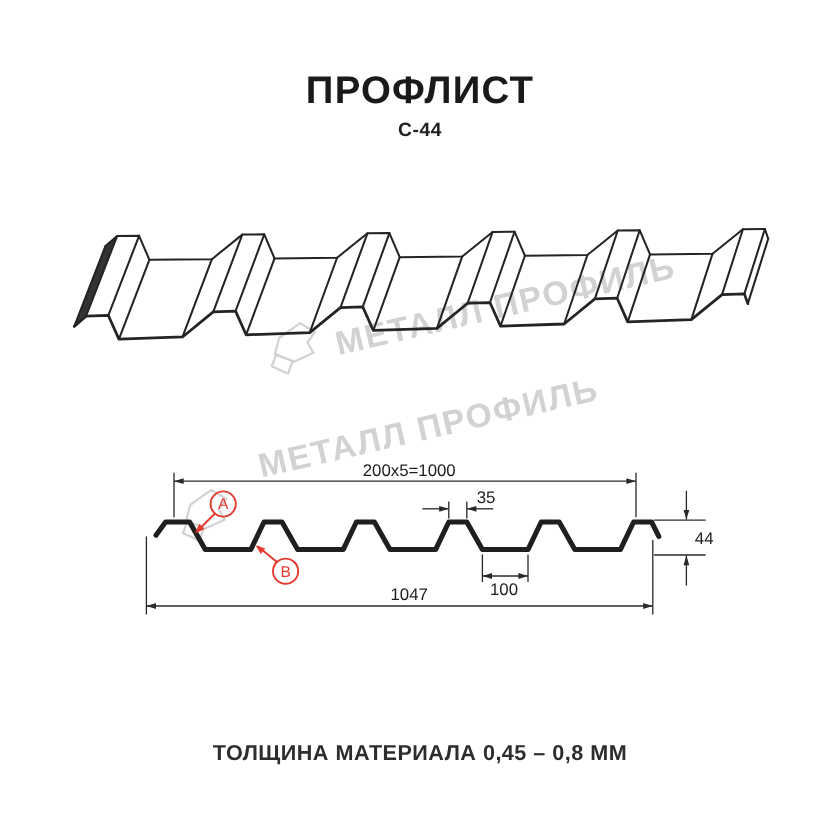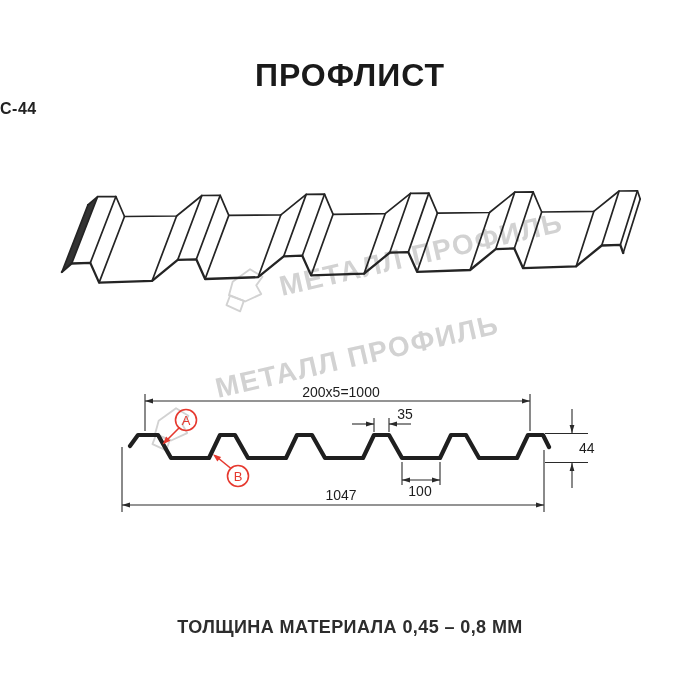--- a/index.html
+++ b/index.html
@@ -1,20 +1,20 @@
 <!DOCTYPE html>
 <html><head>
 <meta charset="utf-8">
 <style>
   html,body{margin:0;padding:0;background:#fff;}
   .page{position:relative;width:700px;height:700px;background:#ffffff;overflow:hidden;
         font-family:"Liberation Sans",sans-serif;}
   .title{position:absolute;top:57px;left:0;width:700px;text-align:center;
          font-size:32px;font-weight:bold;letter-spacing:1px;color:#1a1a1a;}
-  .subtitle{position:absolute;top:100px;left:0;width:700px;
+  .subtitle{position:absolute;top:100px;left:0;width:700px;text-align:center;
             font-size:16px;font-weight:bold;letter-spacing:.5px;color:#222;}
   .footnote{position:absolute;top:617px;left:0;width:700px;text-align:center;
             font-size:18px;font-weight:bold;letter-spacing:.4px;color:#2d2d2d;}
   svg{position:absolute;top:0;left:0;}
   .wm-text{font-family:"Liberation Sans",sans-serif;font-size:28px;font-weight:bold;
            letter-spacing:1.5px;fill:#d2d2d2;}
   .wm-shape{fill:none;stroke:#d2d2d2;stroke-width:3;stroke-linejoin:round;}
   .line3d{fill:none;stroke:#242424;stroke-linejoin:round;stroke-linecap:round;}
   .profile{fill:none;stroke:#1f1f1f;stroke-width:4.2;stroke-linejoin:round;stroke-linecap:round;}
   .dim{stroke:#2a2a2a;stroke-width:1.1;fill:none;}

